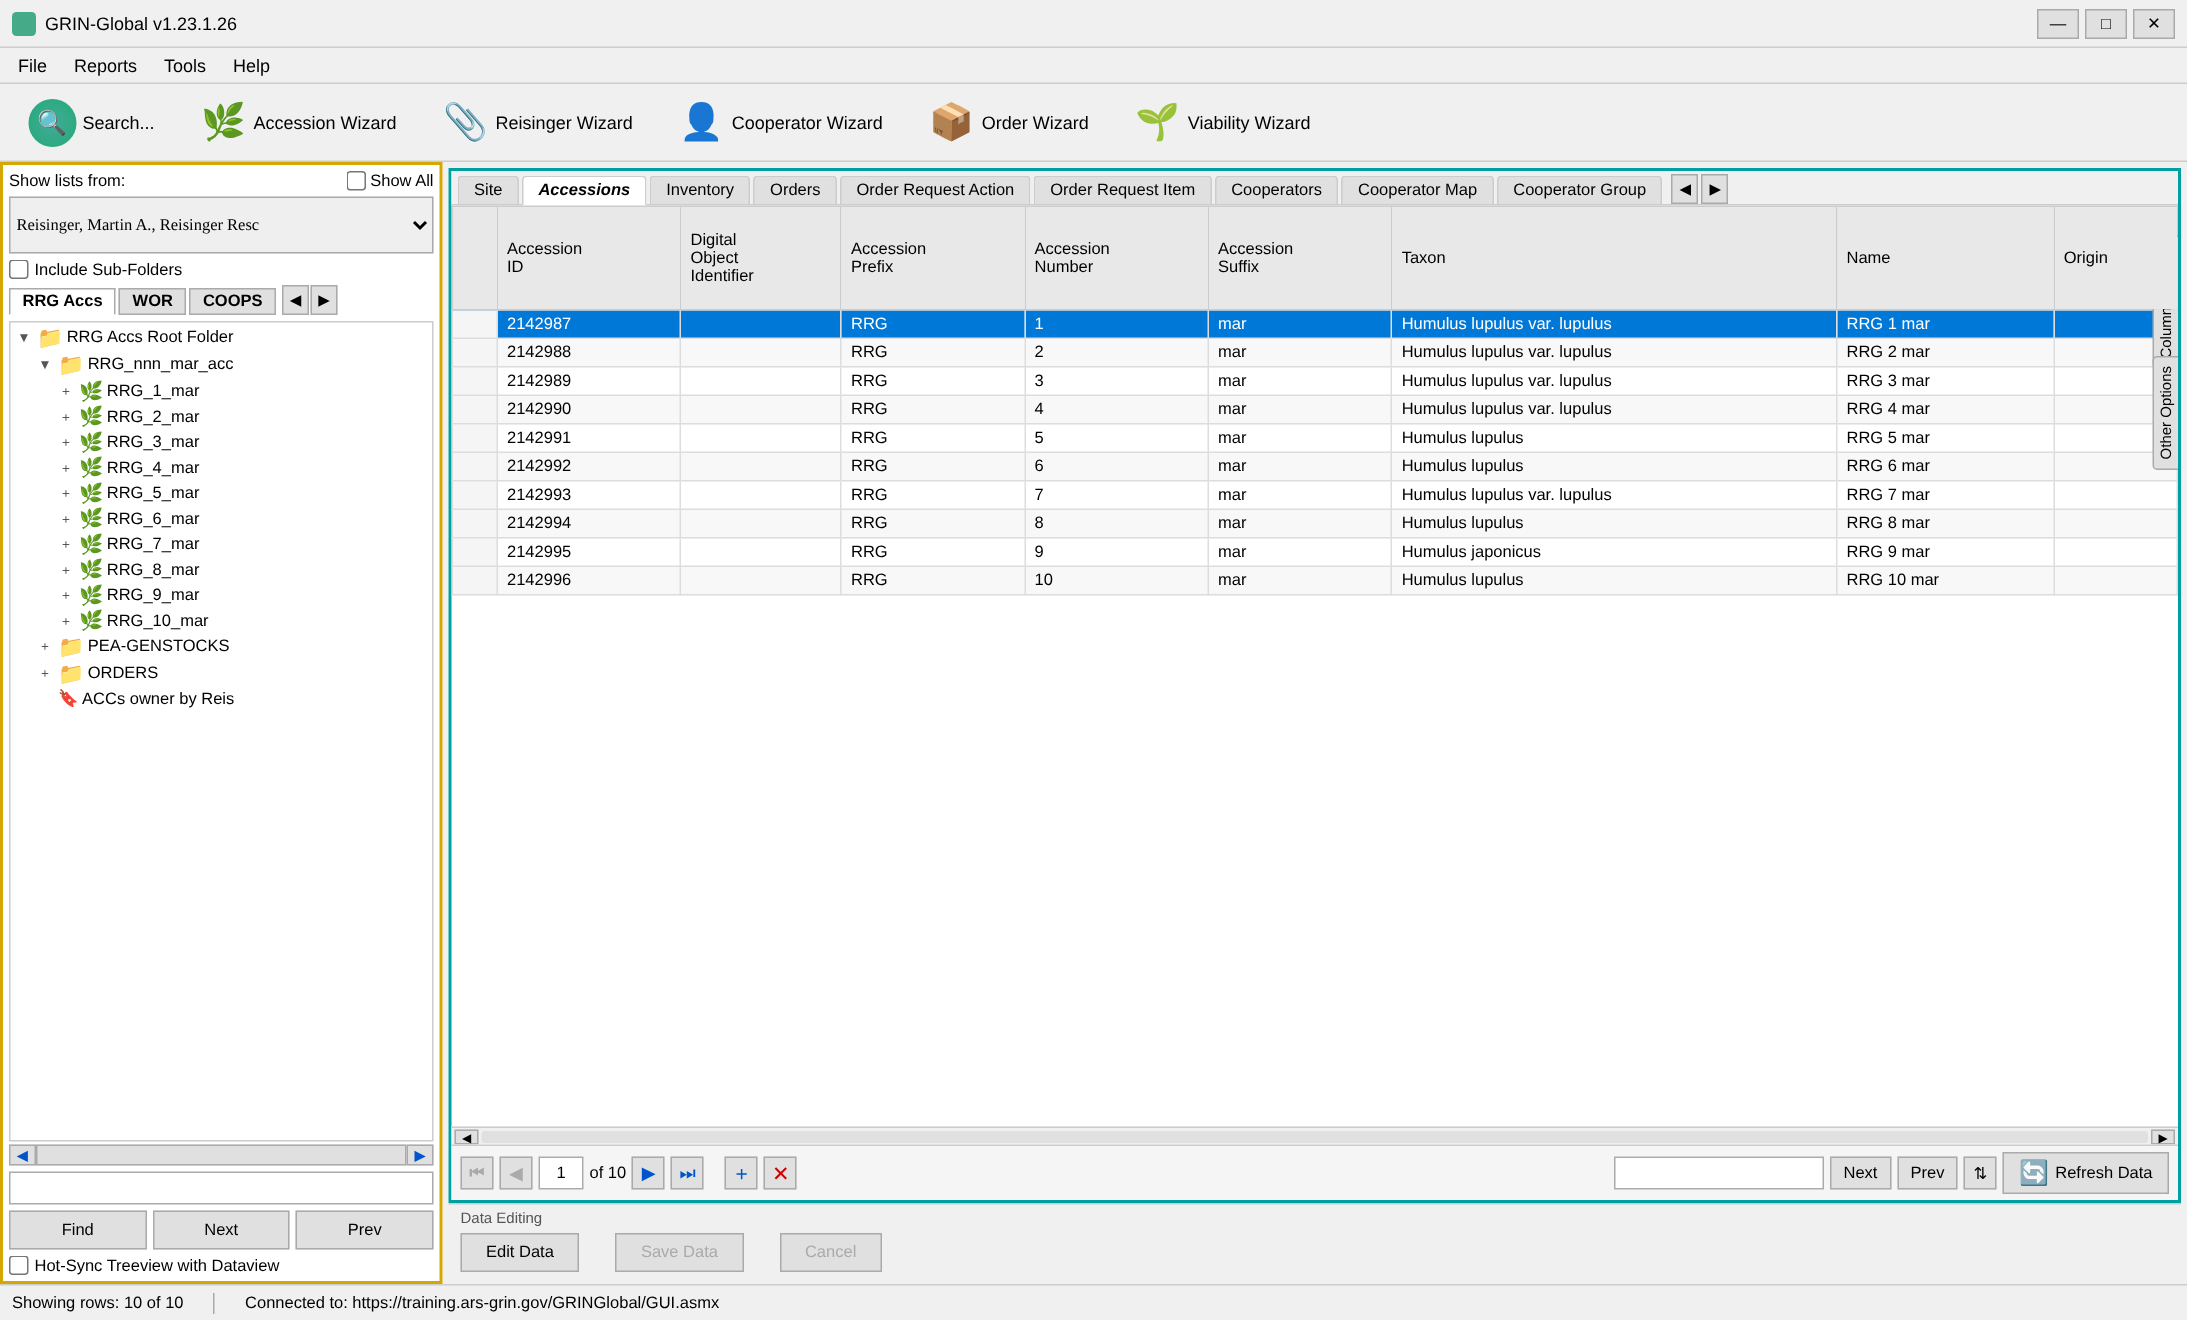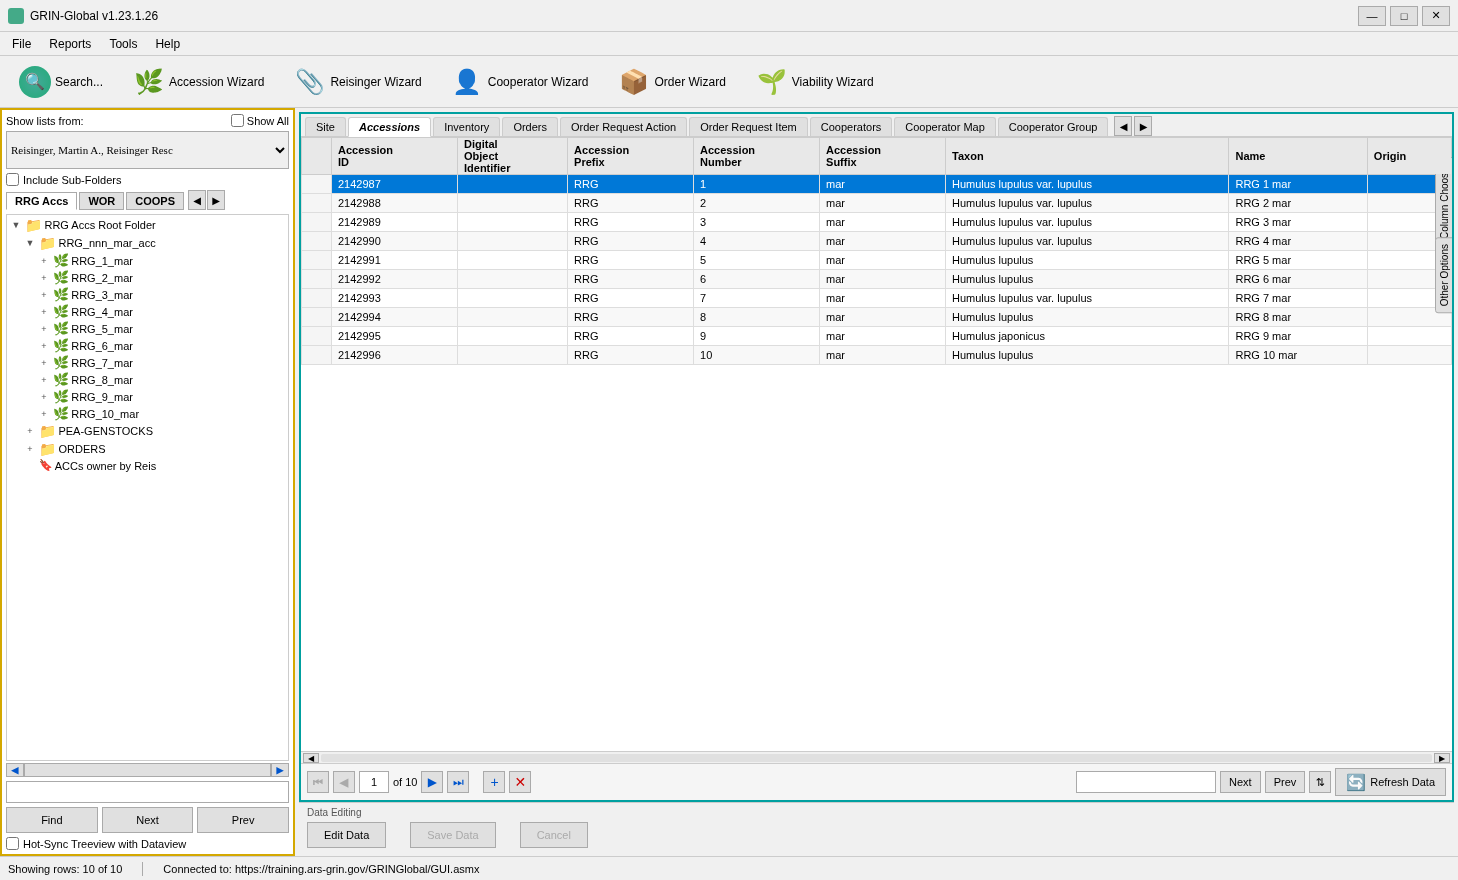--- a/index.html
+++ b/index.html
@@ -55,21 +55,21 @@
     .tab-bar { display: flex; background: #f0f0f0; border-bottom: 1px solid #ccc; align-items: flex-end; padding: 2px 4px 0 4px; }
     .tab { padding: 3px 10px; border: 1px solid #ccc; background: #e0e0e0; cursor: pointer; font-size: 11px; margin-right: 2px; border-bottom: none; border-radius: 3px 3px 0 0; }
     .tab.active { background: #fff; border-bottom: 1px solid #fff; font-weight: bold; margin-bottom: -1px; z-index: 1; font-style: italic; }
     .tab-nav { display: flex; gap: 2px; margin-left: 4px; }
     .tab-nav-btn { width: 18px; height: 20px; background: #e0e0e0; border: 1px solid #aaa; cursor: pointer; display: flex; align-items: center; justify-content: center; font-size: 10px; }
 
     
     .grid-container { flex: 1; overflow: hidden; display: flex; flex-direction: column; position: relative; }
     .grid-scroll { flex: 1; overflow: auto; }
     table { width: 100%; border-collapse: collapse; font-size: 11px; }
-    thead th { background: #e8e8e8; border: 1px solid #ccc; padding: 0 6px; text-align: left; font-weight: bold; white-space: nowrap; position: sticky; top: 0; z-index: 2; }
+    thead th { background: #e8e8e8; border: 1px solid #ccc; padding: 16px 6px; text-align: left; font-weight: normal; white-space: nowrap; position: sticky; top: 0; z-index: 2; }
     thead th .col-header { display: flex; flex-direction: column; align-items: flex-start; }
     tbody tr { cursor: pointer; }
     tbody tr:nth-child(even) { background: #f8f8f8; }
     tbody tr.selected { background: #0078d7; color: white; }
     tbody td { border: 1px solid #ddd; padding: 3px 6px; }
     .row-num-col { width: 30px; text-align: center; color: #888; background: #f5f5f5; }
     thead th.row-num-col { background: #e8e8e8; }
 
     
     .col-chooser-tab { position: absolute; right: -2px; top: 20px; writing-mode: vertical-rl; text-orientation: mixed; background: #e0e0e0; border: 1px solid #aaa; padding: 6px 3px; cursor: pointer; font-size: 10px; transform: rotate(180deg); border-radius: 0 3px 3px 0; }

